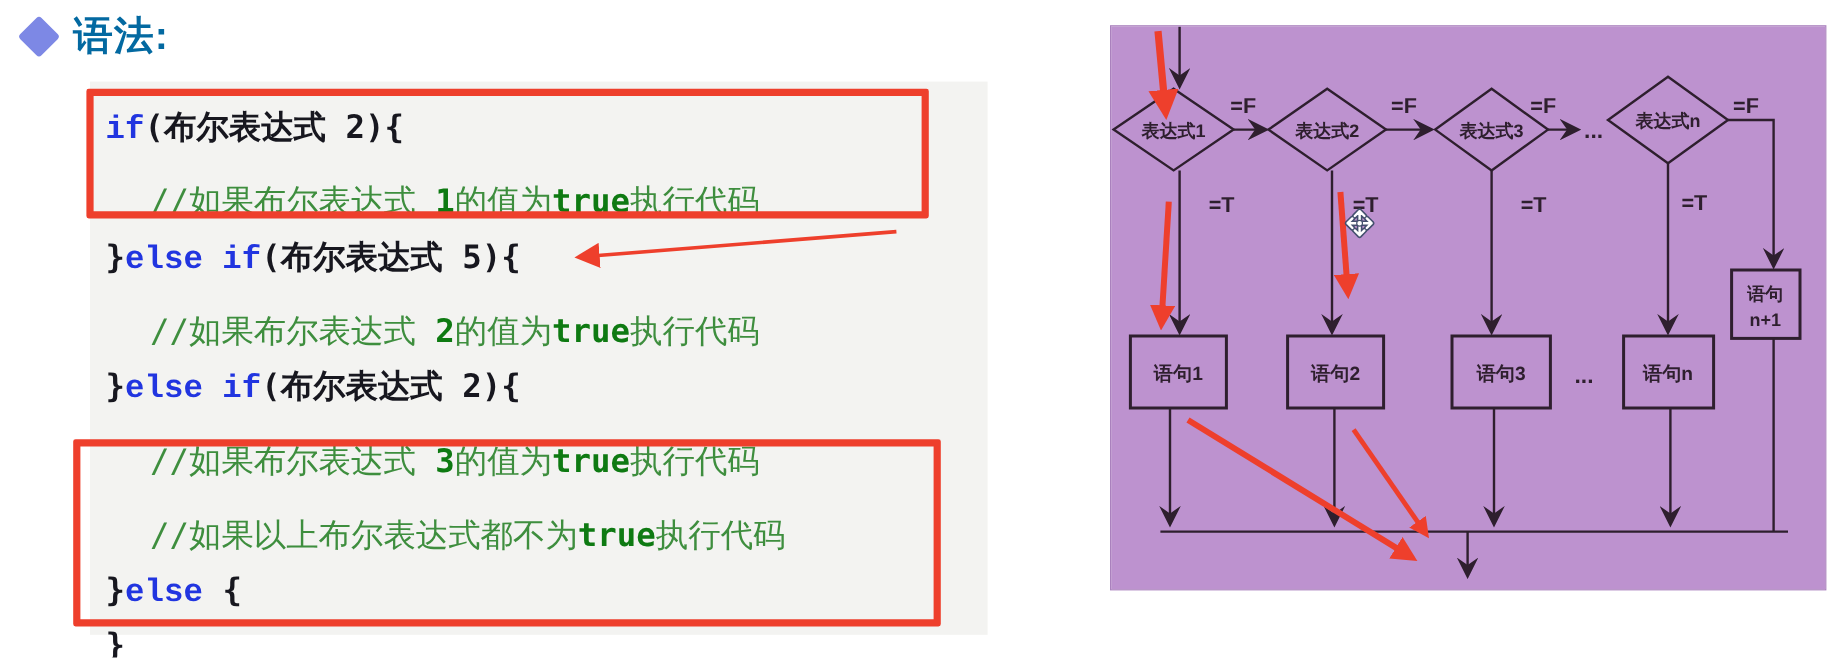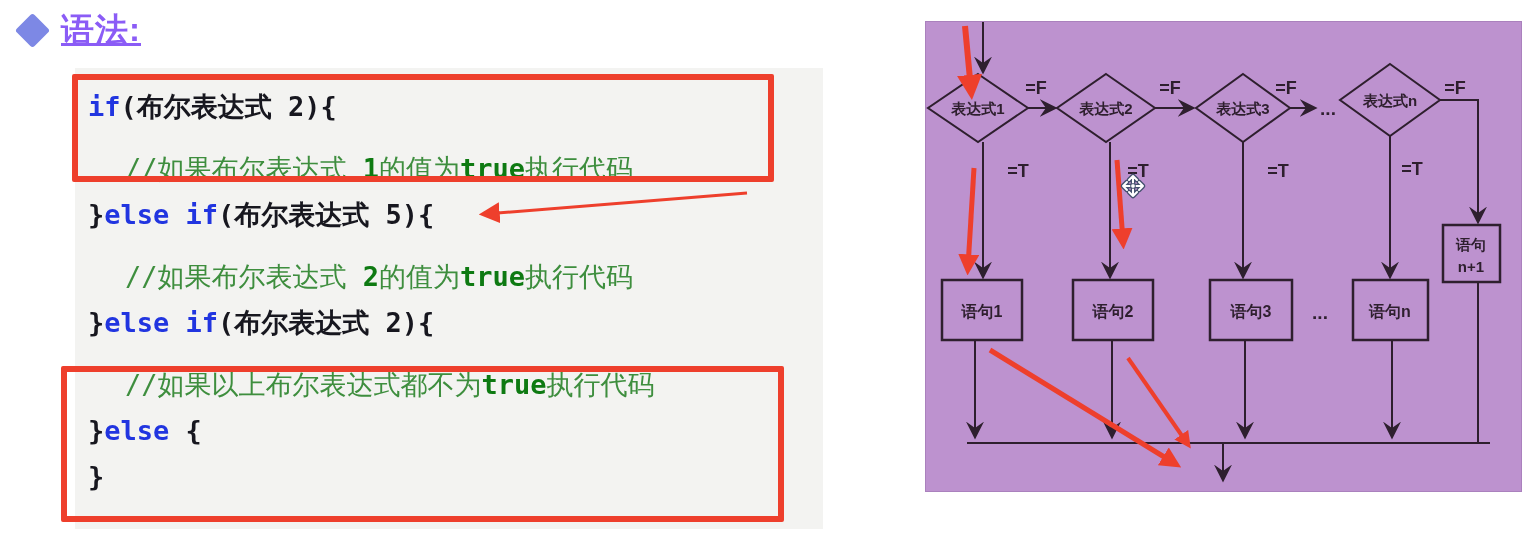--- a/index.html
+++ b/index.html
@@ -3,31 +3,31 @@
 <meta charset="utf-8">
 <style>
   html,body{margin:0;padding:0;}
   body{
     width:1534px;height:548px;position:relative;overflow:hidden;
     background:#ffffff;font-family:"Liberation Sans",sans-serif;
   }
   
   .heading{position:absolute;left:16px;top:8px;display:flex;align-items:center;gap:16px;}
   .bullet{width:25px;height:25px;background:#7d88e5;transform:rotate(45deg);border-radius:3px;margin-left:4px;}
-  .heading-label{font-size:33px;font-weight:bold;color:#8b5cf6;letter-spacing:1px;text-decoration:underline;}
+  .heading-label{font-size:33px;font-weight:bold;color:#0369a1;letter-spacing:1px;}
   
   .codeblock{
     position:absolute;left:75px;top:68px;width:748px;height:461px;
     background:#f3f3f1;padding:16px 0 0 13px;box-sizing:border-box;
     font-family:"DejaVu Sans Mono","Liberation Mono",monospace;
     font-size:27px;line-height:46px;white-space:nowrap;
   }
   .code-line{height:46px;}
   .code-line .pl{color:#17171f;font-weight:600;}
-  .code-line .kw{color:#2135e0;font-weight:600;}
+  .code-line .kw{color:#2135e0;font-weight:600;font-family:Liberation Mono, monospace;}
   .code-line .cm{color:#3e8e3e;font-weight:400;}
   .code-line .cmb{color:#0e7a12;font-weight:700;}
   .indent1{padding-left:37px;margin-top:16px;}
   
   .hl-box{position:absolute;border:6px solid #ee3f2c;border-radius:2px;box-sizing:border-box;}
   .hl-box-1{left:72px;top:74px;width:702px;height:108px;}
   .hl-box-2{left:61px;top:366px;width:723px;height:156px;}
   .pointer-svg{position:absolute;left:455px;top:183px;}
   
   .flow-panel{
@@ -44,20 +44,21 @@
   <div class="bullet"></div>
   <div class="heading-label">语法:</div>
 </div>
 
 <div class="codeblock" id="codeblock">
     <div class="code-line"><span class="kw">if</span><span class="pl">(布尔表达式 2){</span></div>
     <div class="code-line indent1"><span class="cm">//如果布尔表达式 </span><span class="cmb">1</span><span class="cm">的值为</span><span class="cmb">true</span><span class="cm">执行代码</span></div>
     <div class="code-line"><span class="pl">}</span><span class="kw">else if</span><span class="pl">(布尔表达式 5){</span></div>
     <div class="code-line indent1"><span class="cm">//如果布尔表达式 </span><span class="cmb">2</span><span class="cm">的值为</span><span class="cmb">true</span><span class="cm">执行代码</span></div>
     <div class="code-line"><span class="pl">}</span><span class="kw">else if</span><span class="pl">(布尔表达式 2){</span></div>
+    <div class="code-line indent1"><span class="cm">//如果布尔表达式 </span><span class="cmb">3</span><span class="cm">的值为</span><span class="cmb">true</span><span class="cm">执行代码</span></div>
     <div class="code-line indent1"><span class="cm">//如果以上布尔表达式都不为</span><span class="cmb">true</span><span class="cm">执行代码</span></div>
     <div class="code-line"><span class="pl">}</span><span class="kw">else</span><span class="pl"> {</span></div>
     <div class="code-line"><span class="pl">}</span></div>
   </div>
 
 <div class="hl-box hl-box-1"></div>
 <div class="hl-box hl-box-2"></div>
 
 <svg class="pointer-svg" width="310" height="55">
   <defs>

